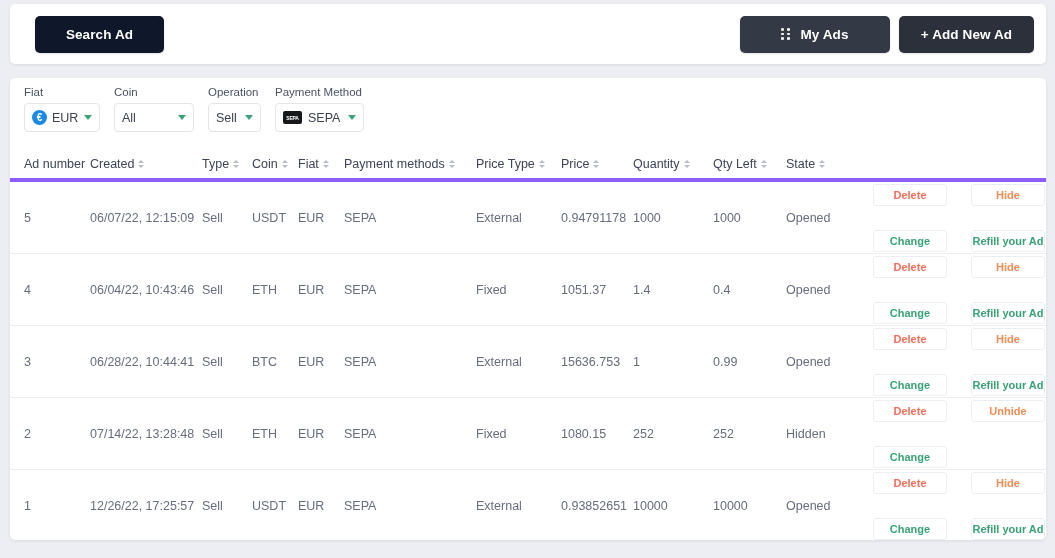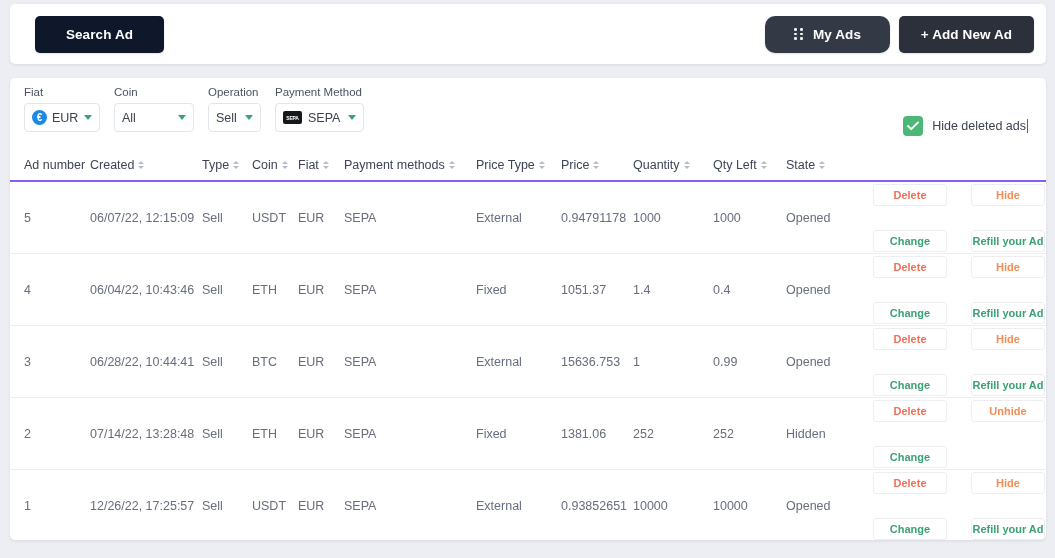--- a/index.html
+++ b/index.html
@@ -40,21 +40,21 @@
     display: inline-flex;
     align-items: center;
     justify-content: center;
     height: 37px;
     letter-spacing: .1px;
     box-shadow: 0 1px 2px rgba(0,0,0,.12);
   }
   .btn-search  { background: #0f172a; width: 129px; margin-left: 13px; }
   .btn-user    { background: #3aa276; width: 131px; }
   .btn-deals   { background: #eeac4a; width: 124px; margin-left: 10px; }
-  .btn-myads   { background: #333a45; width: 125px; margin-left: 10px; border-radius: 10px; }
+  .btn-myads   { background: #333a45; width: 150px; margin-left: 10px; }
   .btn-addnew  { background: #2b303a; width: 135px; margin-left: 9px; }
   .btn .ico { margin-right: 10px; display: inline-flex; align-items: center; }
   .spacer { flex: 1 1 auto; }
 
   
   .dots { display: grid; grid-template-columns: 3px 3px; grid-gap: 2px 3px; }
   .dots i { width: 2.6px; height: 2.6px; background: #fff; border-radius: 50%; display: block; }
 
   
   .card {
@@ -149,21 +149,21 @@
     width: 1036px;
   }
   .trow {
     display: flex;
     align-items: center;
     padding: 0 18px 0 14px;
     position: relative;
   }
   .thead {
     height: 32px;
-    border-bottom: 2px solid #8b5cf6;
+    border-bottom: 4px solid #8b5cf6;
   }
   .thead .cell {
     font-size: 12.5px;
     color: #3d4456;
     font-weight: normal;
     display: flex;
     align-items: center;
     cursor: pointer;
     white-space: nowrap;
   }
@@ -294,28 +294,20 @@
       <div class="filter">
         <span class="filter-label">Payment Method</span>
         <div class="select sel-pm">
           <span class="sepa-ico">SEPA</span>
           <span class="sel-val">SEPA</span>
           <span class="caret"></span>
         </div>
       </div>
     </div>
 
-    <div class="hide-deleted">
-      <span class="checkbox">
-        <svg width="12" height="10" viewBox="0 0 12 10">
-            <polyline points="1,5 4.2,8.2 11,1.4" fill="none" stroke="#fff" stroke-width="1.9" stroke-linecap="round" stroke-linejoin="round"></polyline>
-          </svg>
-      </span>
-      <span class="hide-deleted-label">Hide deleted ads</span>
-    </div>
 
     <div class="table">
 
       <div class="trow thead">
         <div class="cell c-adnum">
           <span>Ad number</span>
         </div>
         <div class="cell c-created">
           <span>Created</span>
           <span class="sort">
@@ -454,21 +446,21 @@
             </div>
           </div>
           <div class="trow tbody-row">
             <div class="cell c-adnum">2</div>
             <div class="cell c-created">07/14/22, 13:28:48</div>
             <div class="cell c-type">Sell</div>
             <div class="cell c-coin">ETH</div>
             <div class="cell c-fiat">EUR</div>
             <div class="cell c-pm">SEPA</div>
             <div class="cell c-ptype">Fixed</div>
-            <div class="cell c-price">1381.06</div>
+            <div class="cell c-price">1080.15</div>
             <div class="cell c-qty">252</div>
             <div class="cell c-qtyleft">252</div>
             <div class="cell c-state">Hidden</div>
             <div class="cell c-actions">
               <div class="actions-grid">
                 <div class="abtn danger">Delete</div>
                 <div class="abtn warn">Unhide</div>
                 <div class="abtn success">Change</div>
                 <div class="abtn blank"></div>
               </div>

